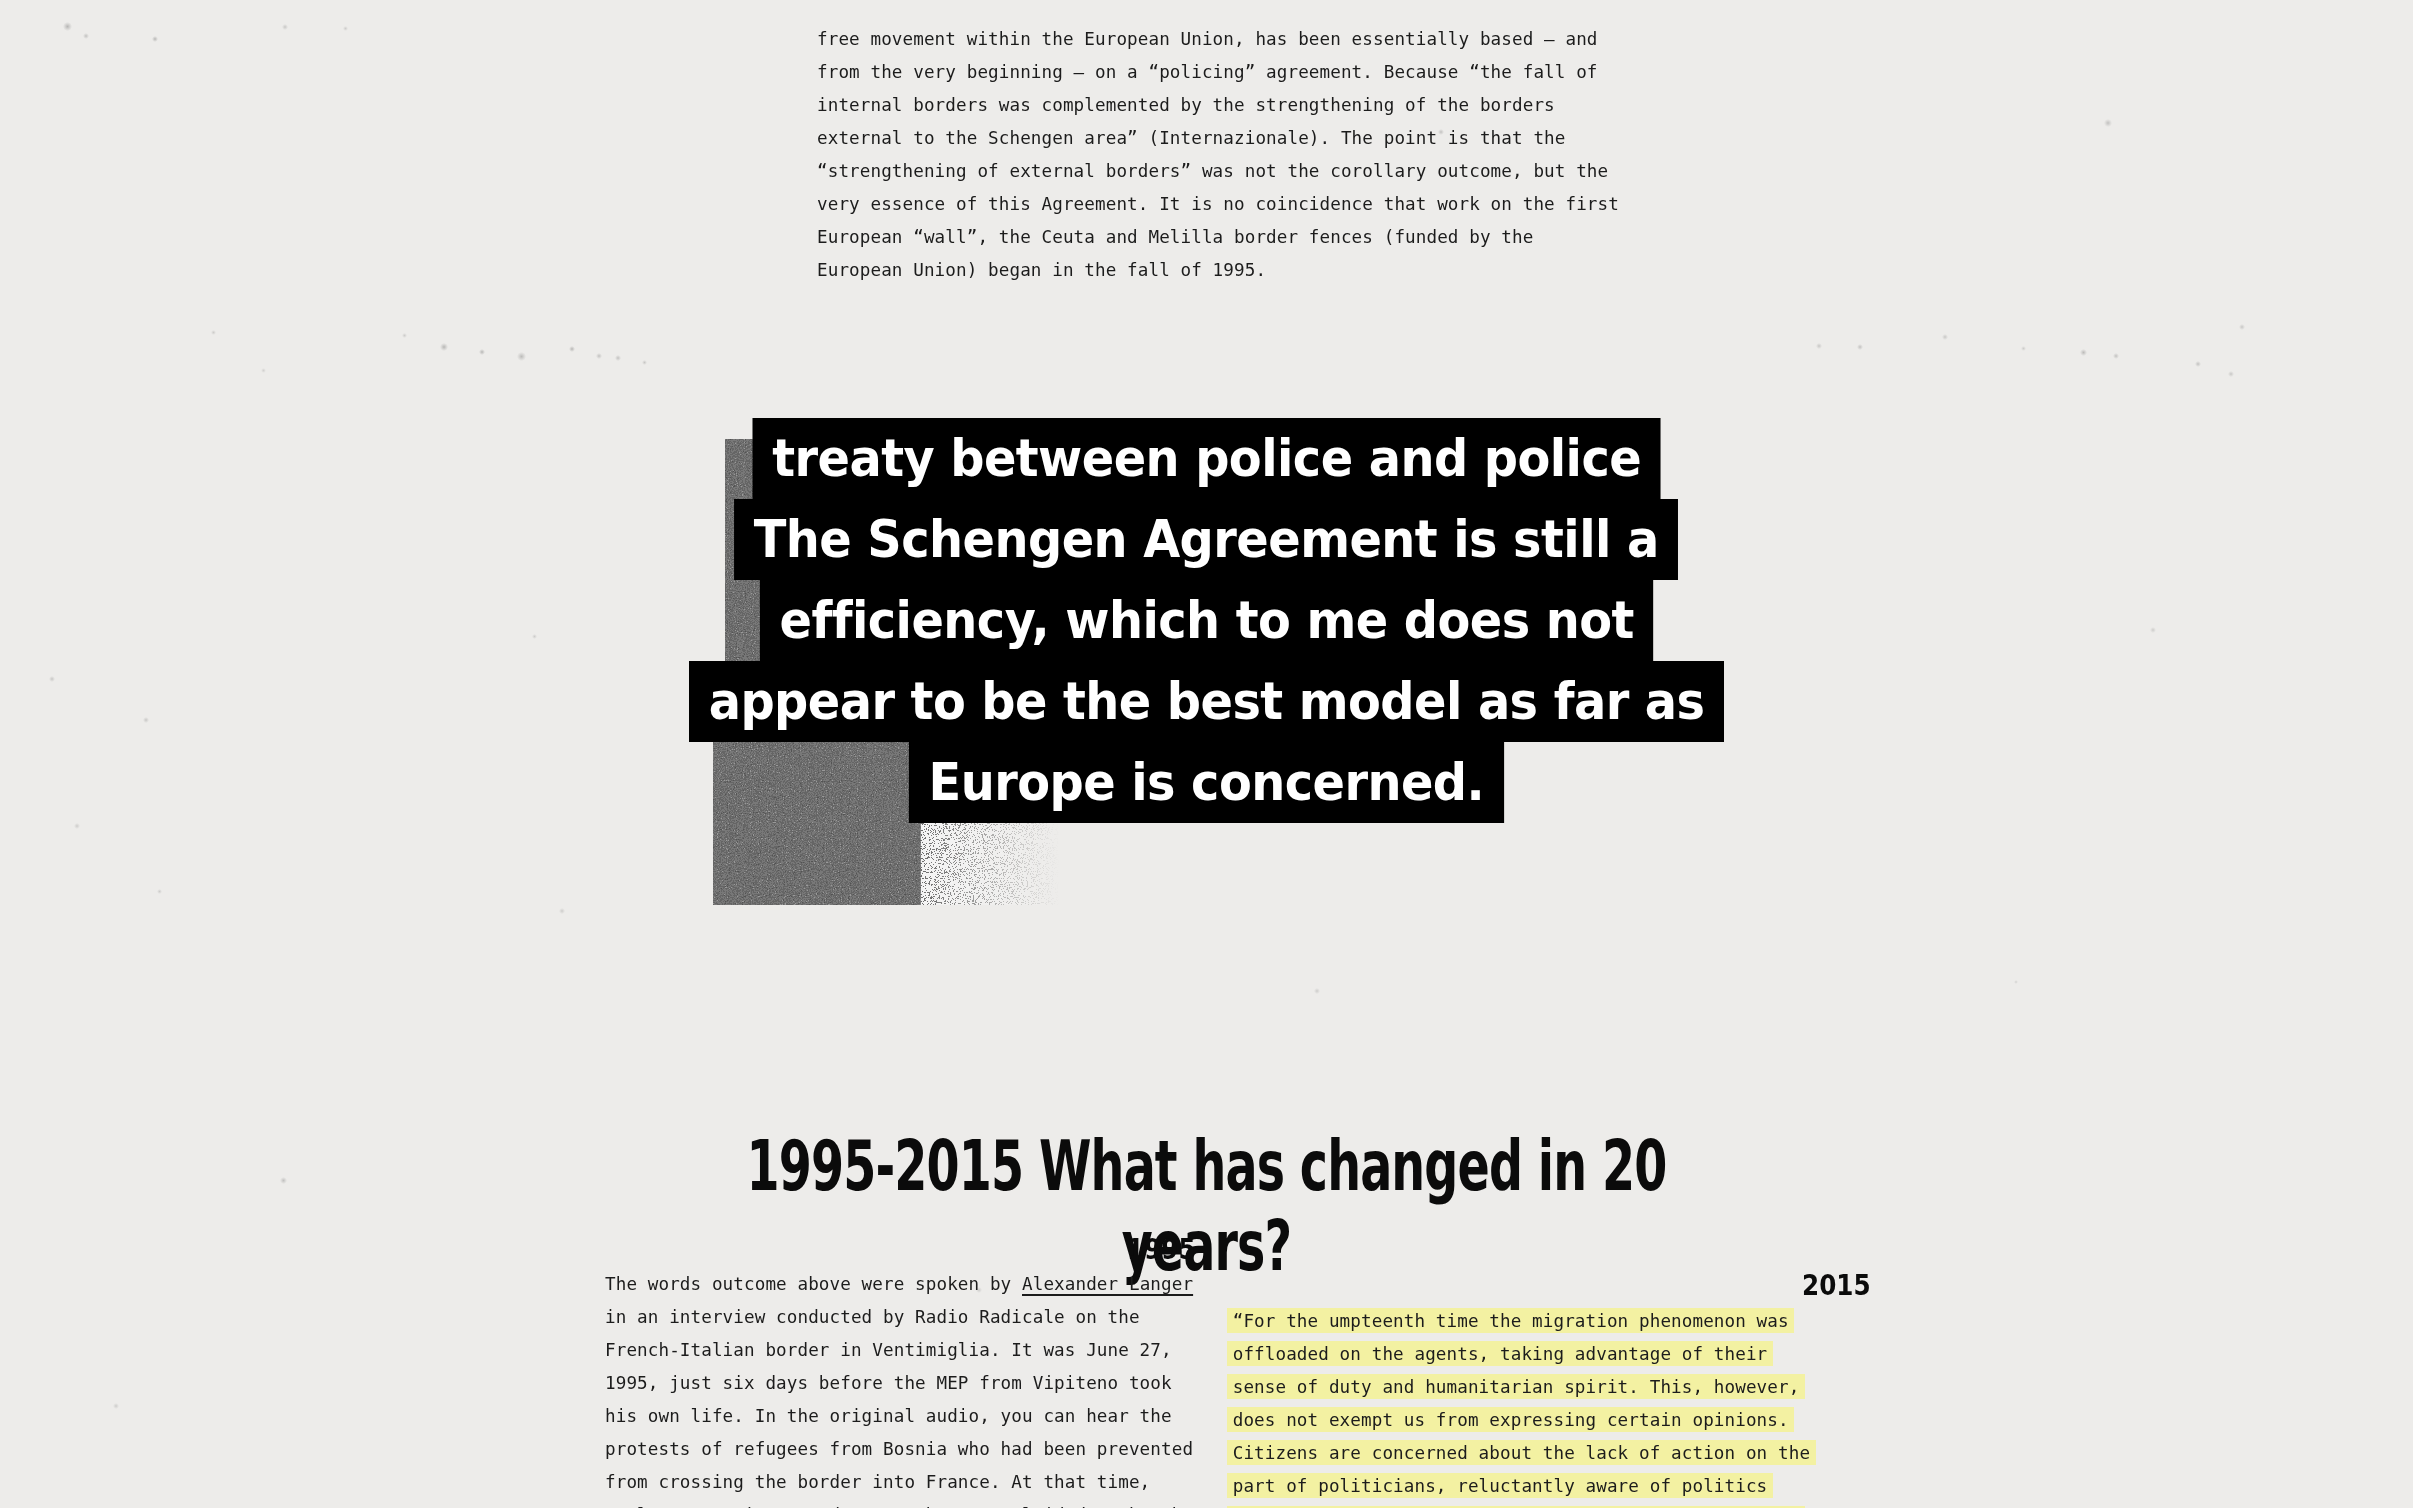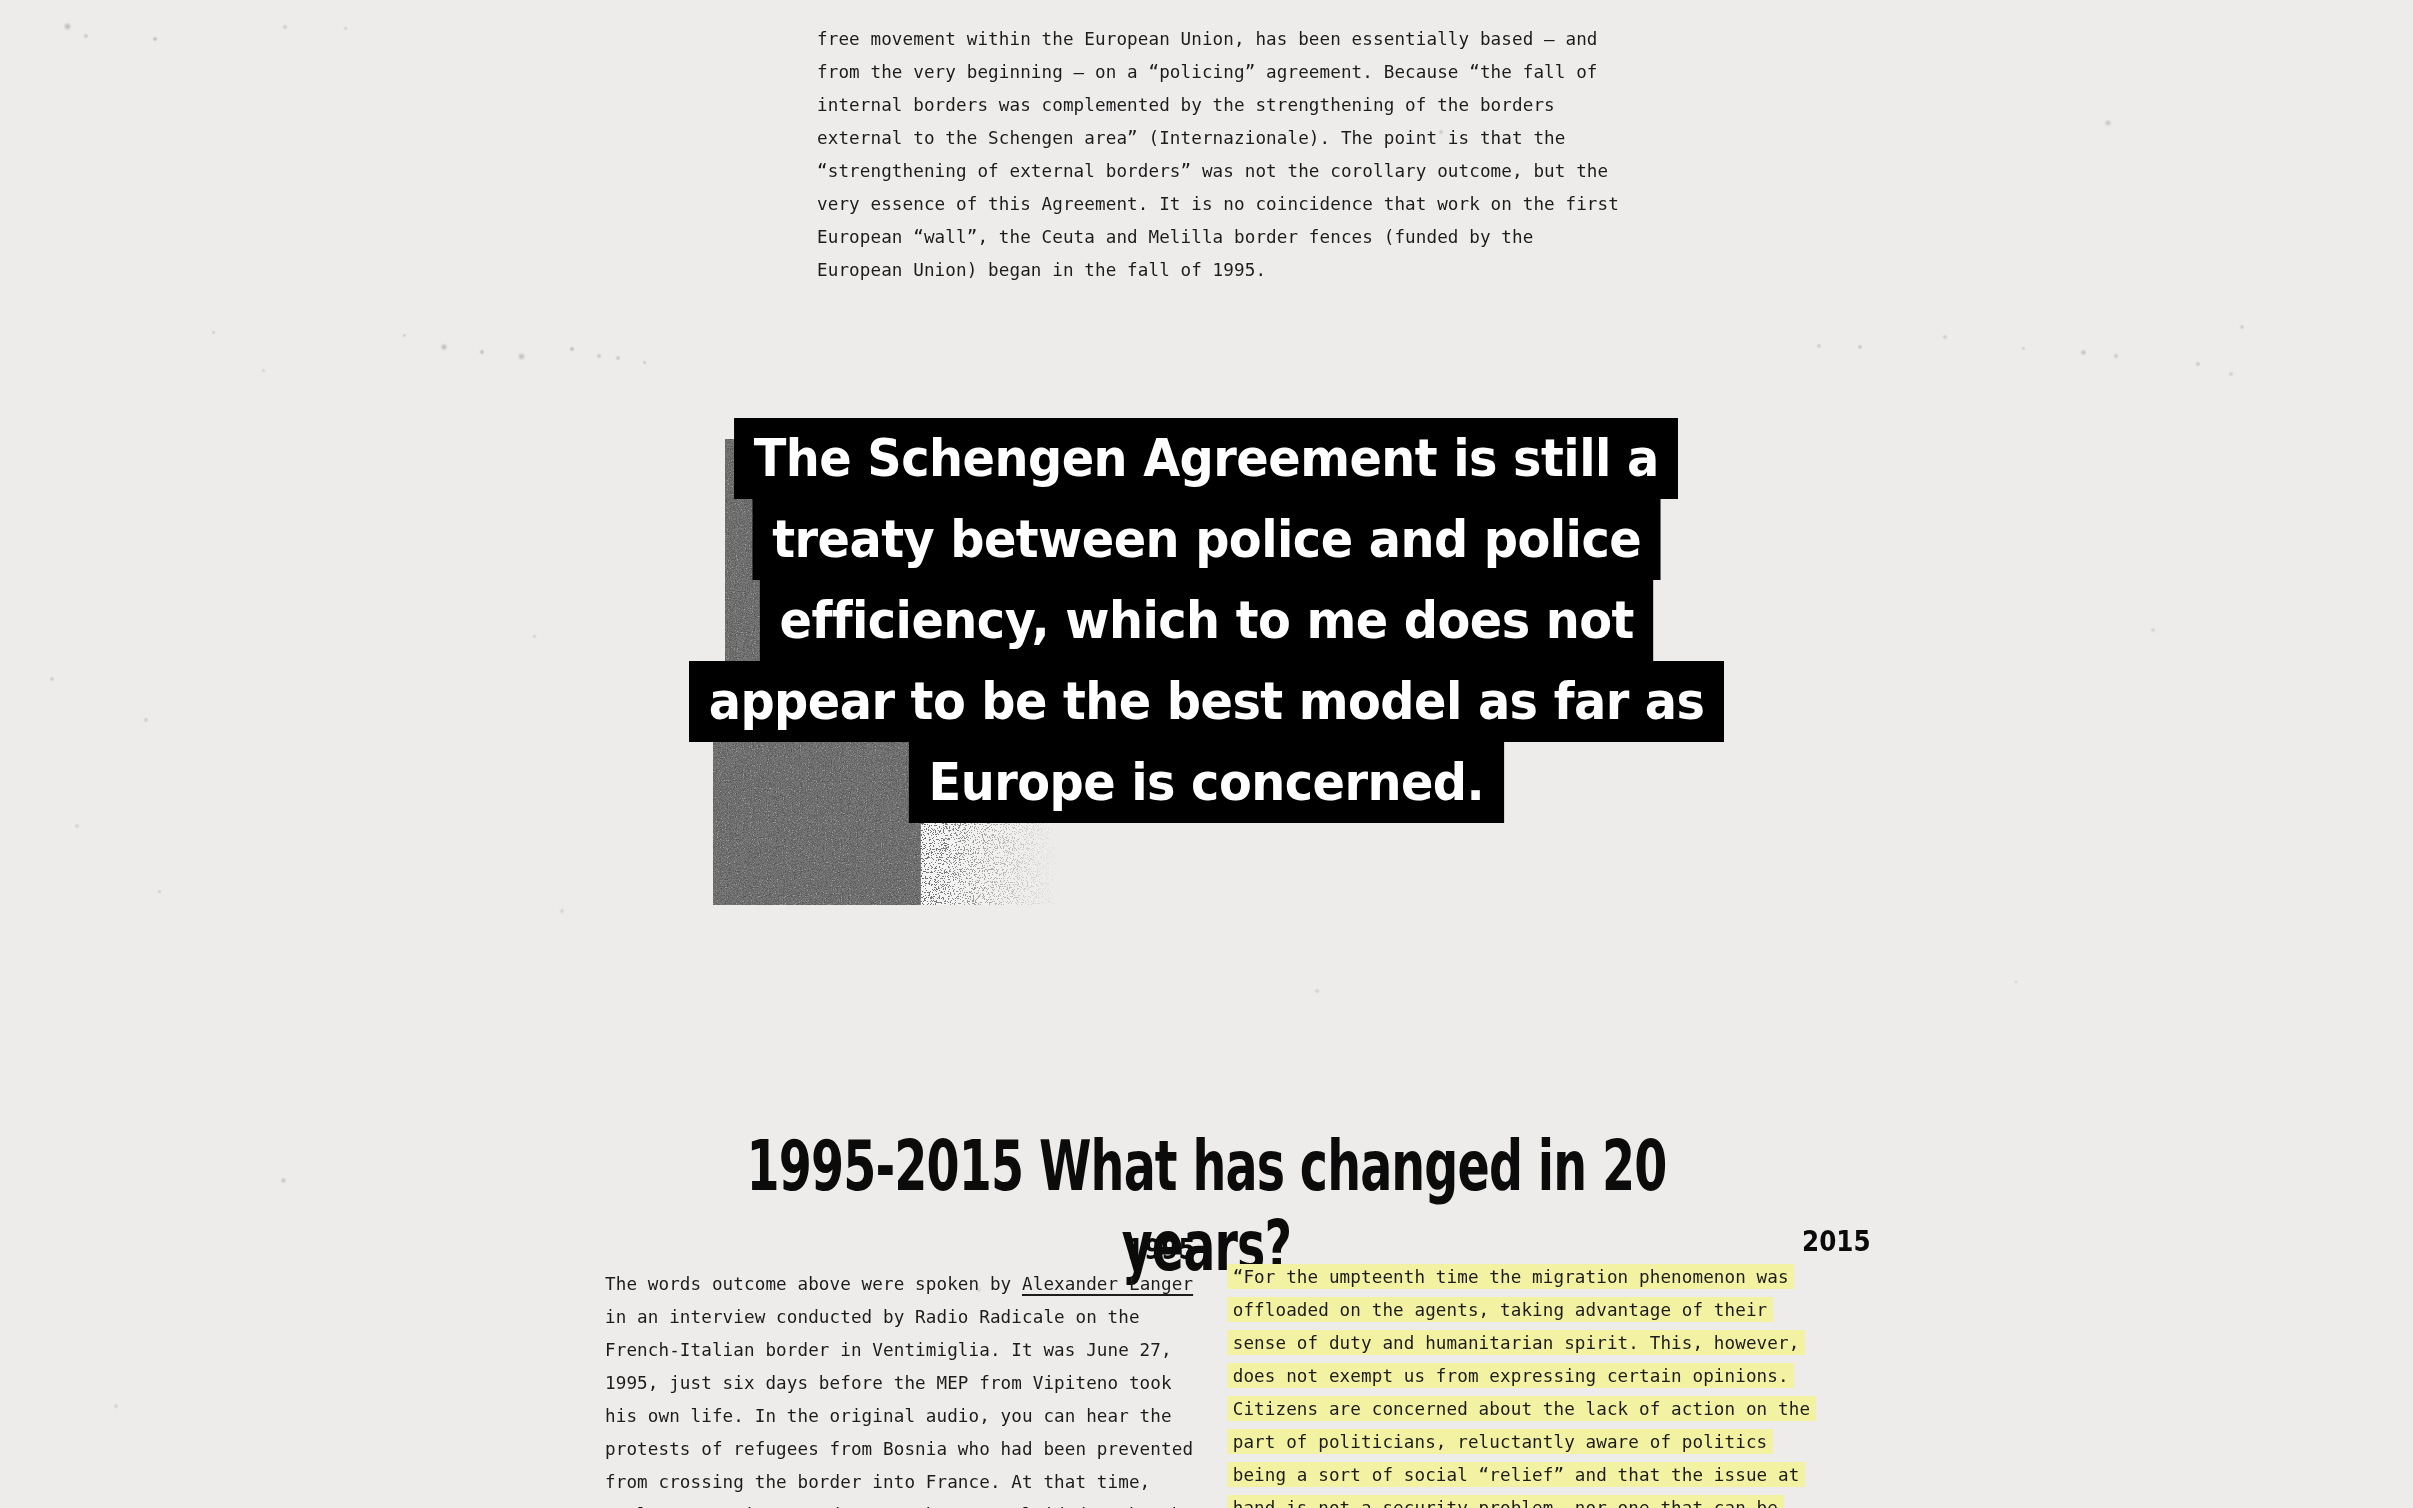--- a/index.html
+++ b/index.html
@@ -76,21 +76,21 @@
     color: #0B0B0B;
     white-space: pre-line;
     transform: scaleX(0.68);
     letter-spacing: -1.3px;
     z-index: 2;
   }
 
   
   .col { position: absolute; z-index: 2; }
   .col-1995 { left: 605px; top: 1234px; width: 597px; }
-  .col-2015 { left: 1227px; top: 1226px; width: 603px; padding-left: 47px; }
+  .col-2015 { left: 1227px; top: 1270px; width: 603px; padding-left: 47px; }
   .year-label { display: block; text-align: right; height: 34px; }
   .year-label > span {
     display: inline-block;
     transform: scaleX(0.85);
     font-weight: bold;
     font-size: 29px; line-height: 30px;
     color: #0B0B0B;
     white-space: nowrap;
   }
   .col-text {
@@ -176,22 +176,22 @@
     <rect x="26" y="20" width="74" height="450" filter="url(#grainF)"></rect>
 
     <rect x="7" y="470" width="332" height="290" filter="url(#grainF)"></rect>
 
     <g mask="url(#fadeMask)">
       <rect x="337" y="470" width="220" height="290" filter="url(#grainSparse)"></rect>
     </g>
   </svg>
 
   <section class="quote-block">
+    <div class="q-line"><span>treaty between police and police</span></div>
     <div class="q-line"><span>The Schengen Agreement is still a</span></div>
-    <div class="q-line"><span>treaty between police and police</span></div>
     <div class="q-line"><span>efficiency, which to me does not</span></div>
     <div class="q-line"><span>appear to be the best model as far as</span></div>
     <div class="q-line"><span>Europe is concerned.</span></div>
   </section>
 
   <h2 class="section-heading">1995-2015 What has changed in 20
 years?</h2>
 
   <div class="col col-1995">
     <div class="year-label"><span>1995</span></div>

